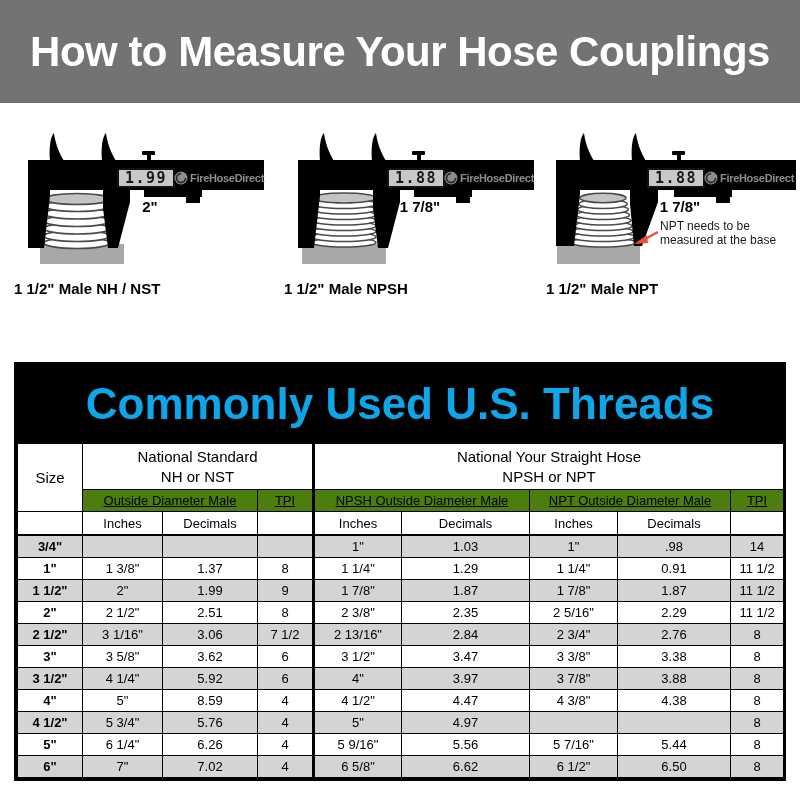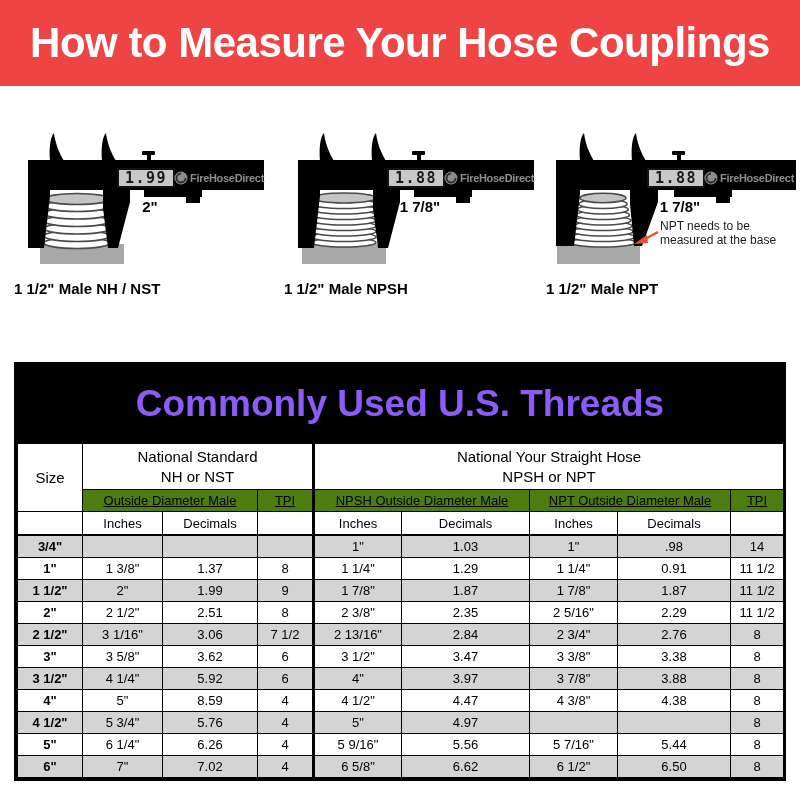--- a/index.html
+++ b/index.html
@@ -3,22 +3,22 @@
 <meta charset="utf-8">
 <style>
   html,body { margin:0; padding:0; }
   body {
     width:800px; height:800px; background:#ffffff; position:relative;
     font-family:"Liberation Sans", sans-serif; overflow:hidden;
   }
 
   
   .topbar {
-    position:absolute; left:0; top:0; width:800px; height:86px;
-    background:#ef4444; display:flex; align-items:center; justify-content:center;
+    position:absolute; left:0; top:0; width:800px; height:103px;
+    background:#737373; display:flex; align-items:center; justify-content:center;
   }
   .topbar .title {
     color:#ffffff; font-size:42px; font-weight:bold; white-space:nowrap;
     letter-spacing:-0.5px;
   }
 
   
   .fig { position:absolute; top:128px; width:258px; }
   #fig-nh   { left:14px; }
   #fig-npsh { left:284px; }
@@ -38,23 +38,23 @@
   svg .thread-top{ fill:#c4c4c4; stroke:#4a4a4a; stroke-width:1.6; }
   svg .base      { fill:#a8a8a8; }
   svg .lcd-box   { fill:#c8c8c8; stroke:#111111; stroke-width:2; }
 
   
   .tablewrap {
     position:absolute; left:14px; top:362px; width:772px;
     border:3px solid #000000; background:#ffffff; box-sizing:border-box;
   }
   .tabletitle {
-    background:#000000; color:#8b5cf6; height:78px;
+    background:#000000; color:#0ea5e9; height:78px;
     display:flex; align-items:center; justify-content:center;
-    font-size:37px; font-weight:bold; white-space:nowrap;
+    font-size:44px; font-weight:bold; white-space:nowrap;
   }
   table.threads { border-collapse:collapse; width:100%; table-layout:fixed; }
   .threads th, .threads td {
     border:1px solid #000000; text-align:center; vertical-align:middle;
     font-size:13px; font-weight:normal; padding:0 2px; overflow:hidden;
   }
   .threads tr.h1 th { font-size:15px; line-height:1.3; padding:3px 2px; }
   .threads th.size-head { font-weight:normal; font-size:14px; }
   .threads tr.h2 th { background:#4d7c0f; height:21px;text-decoration:underline; }
   .threads tr.h3 th { height:22px; border-bottom:2px solid #000; }

